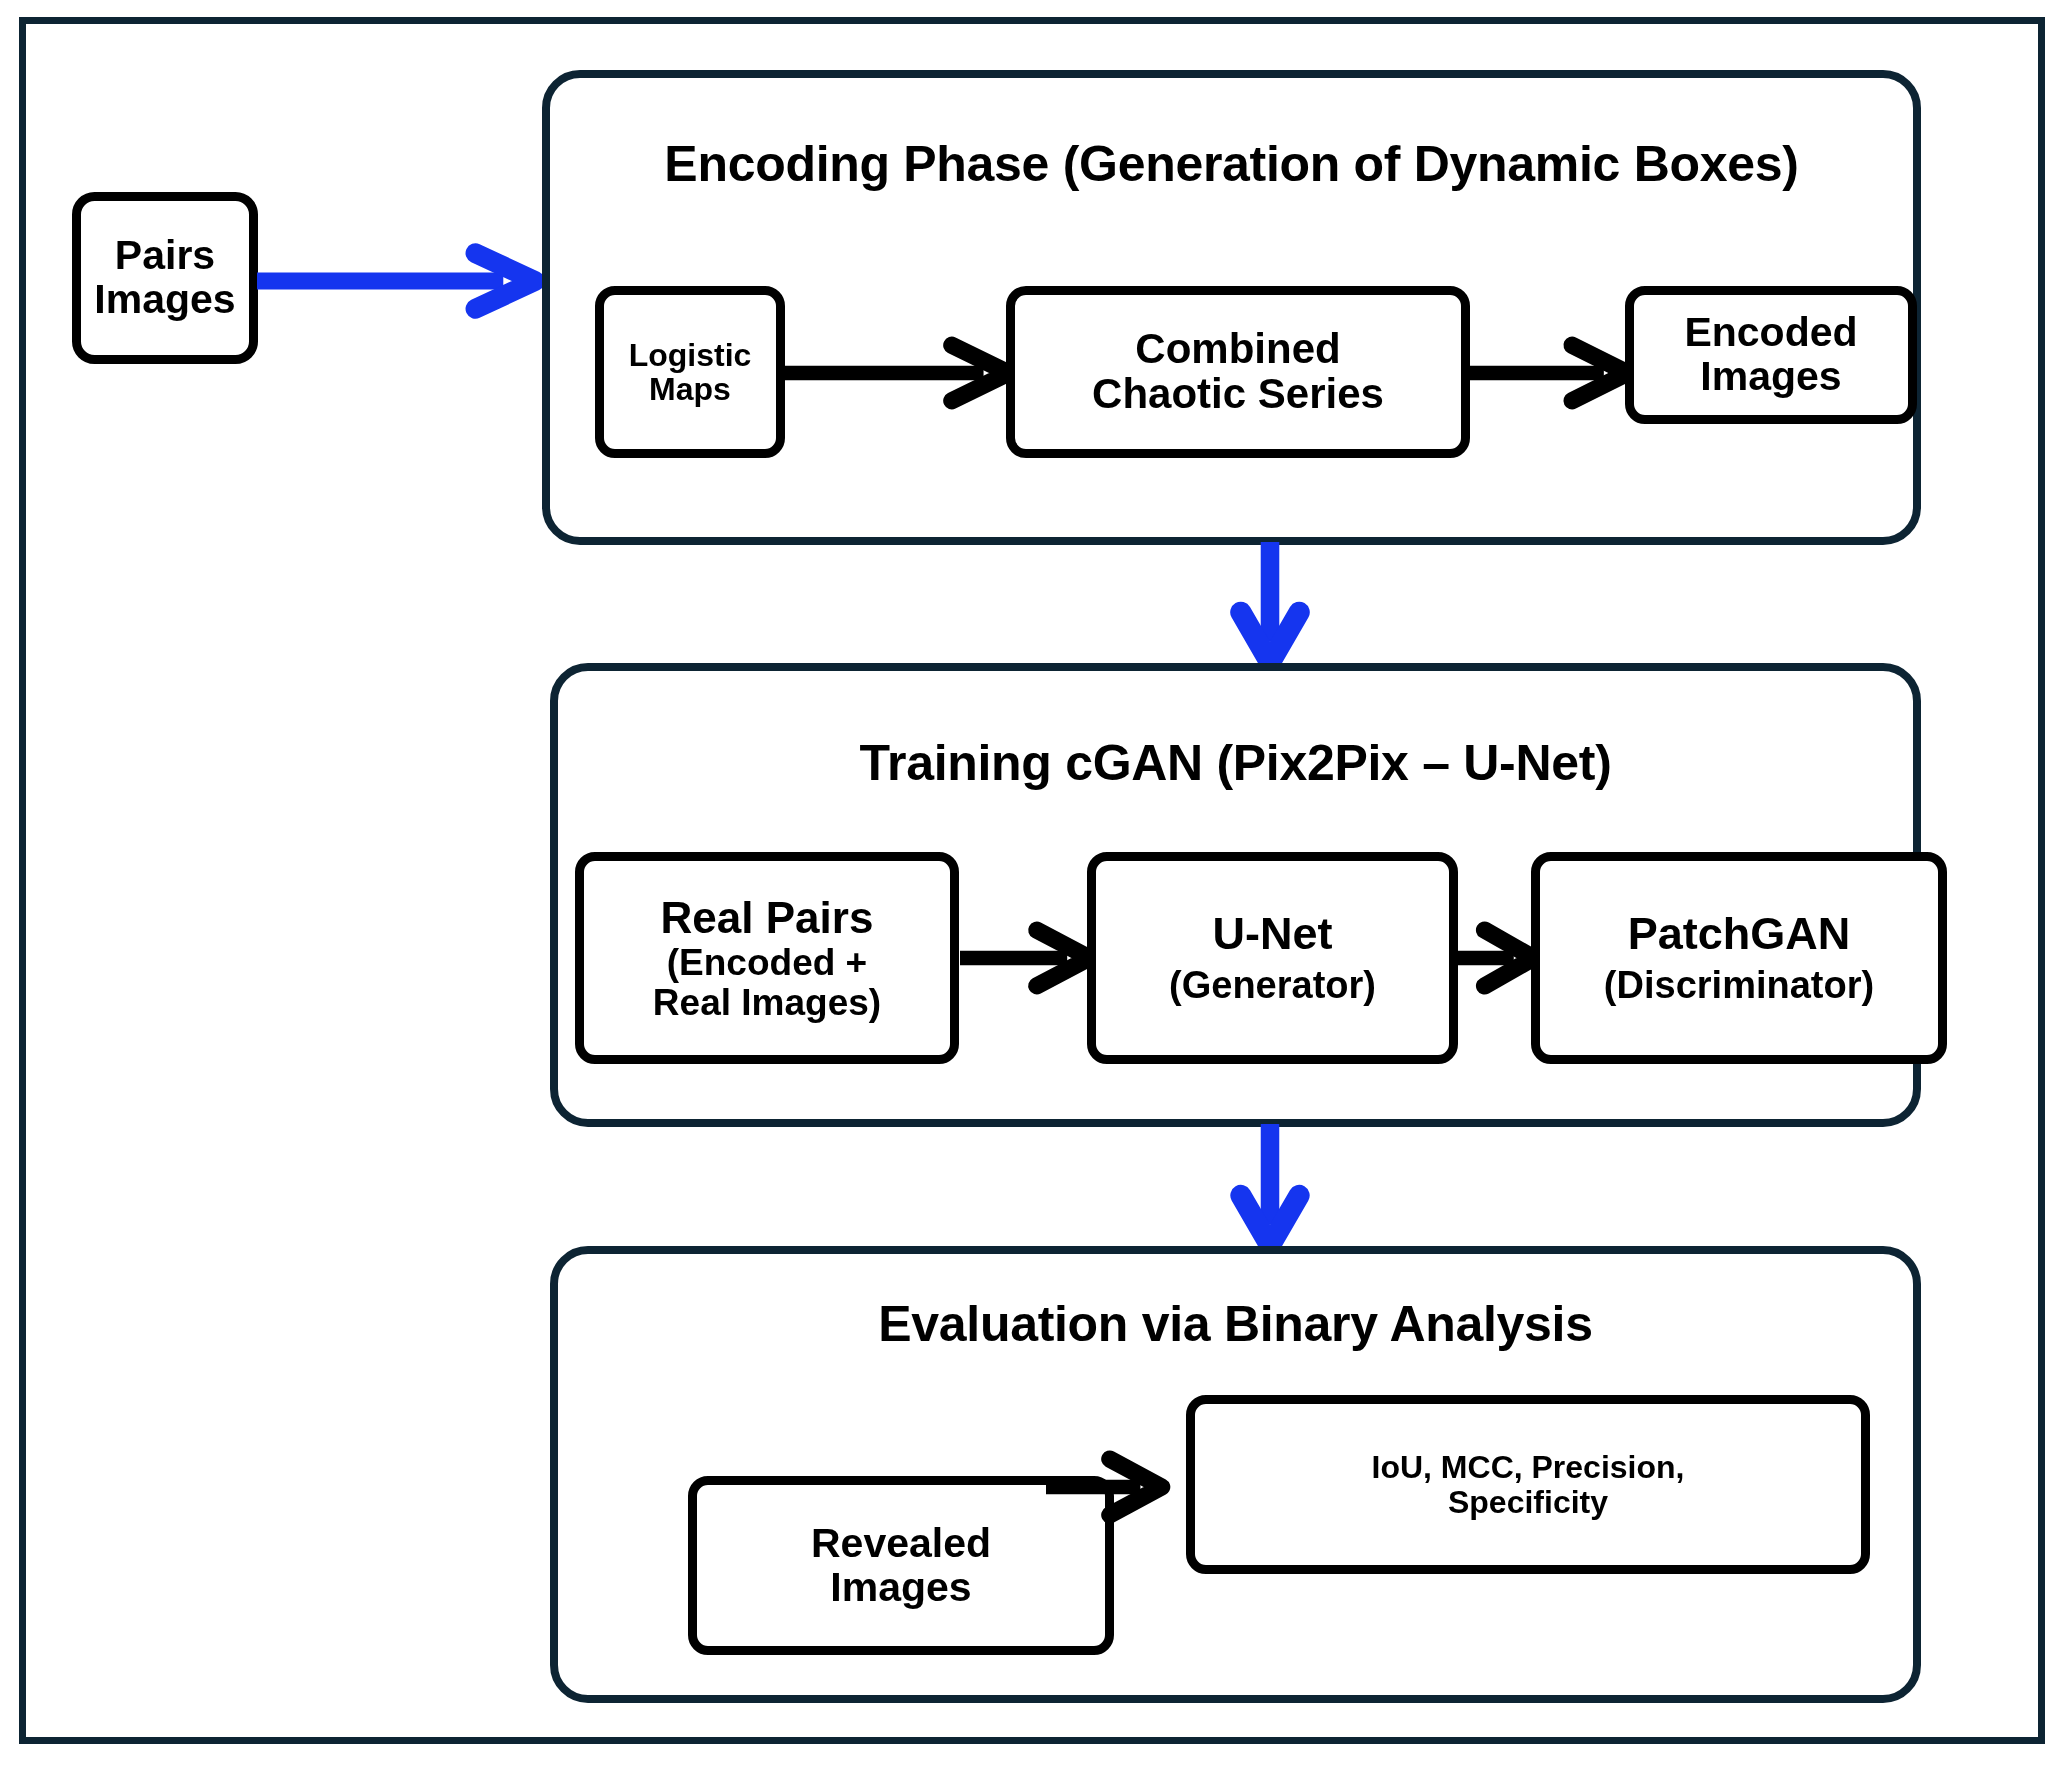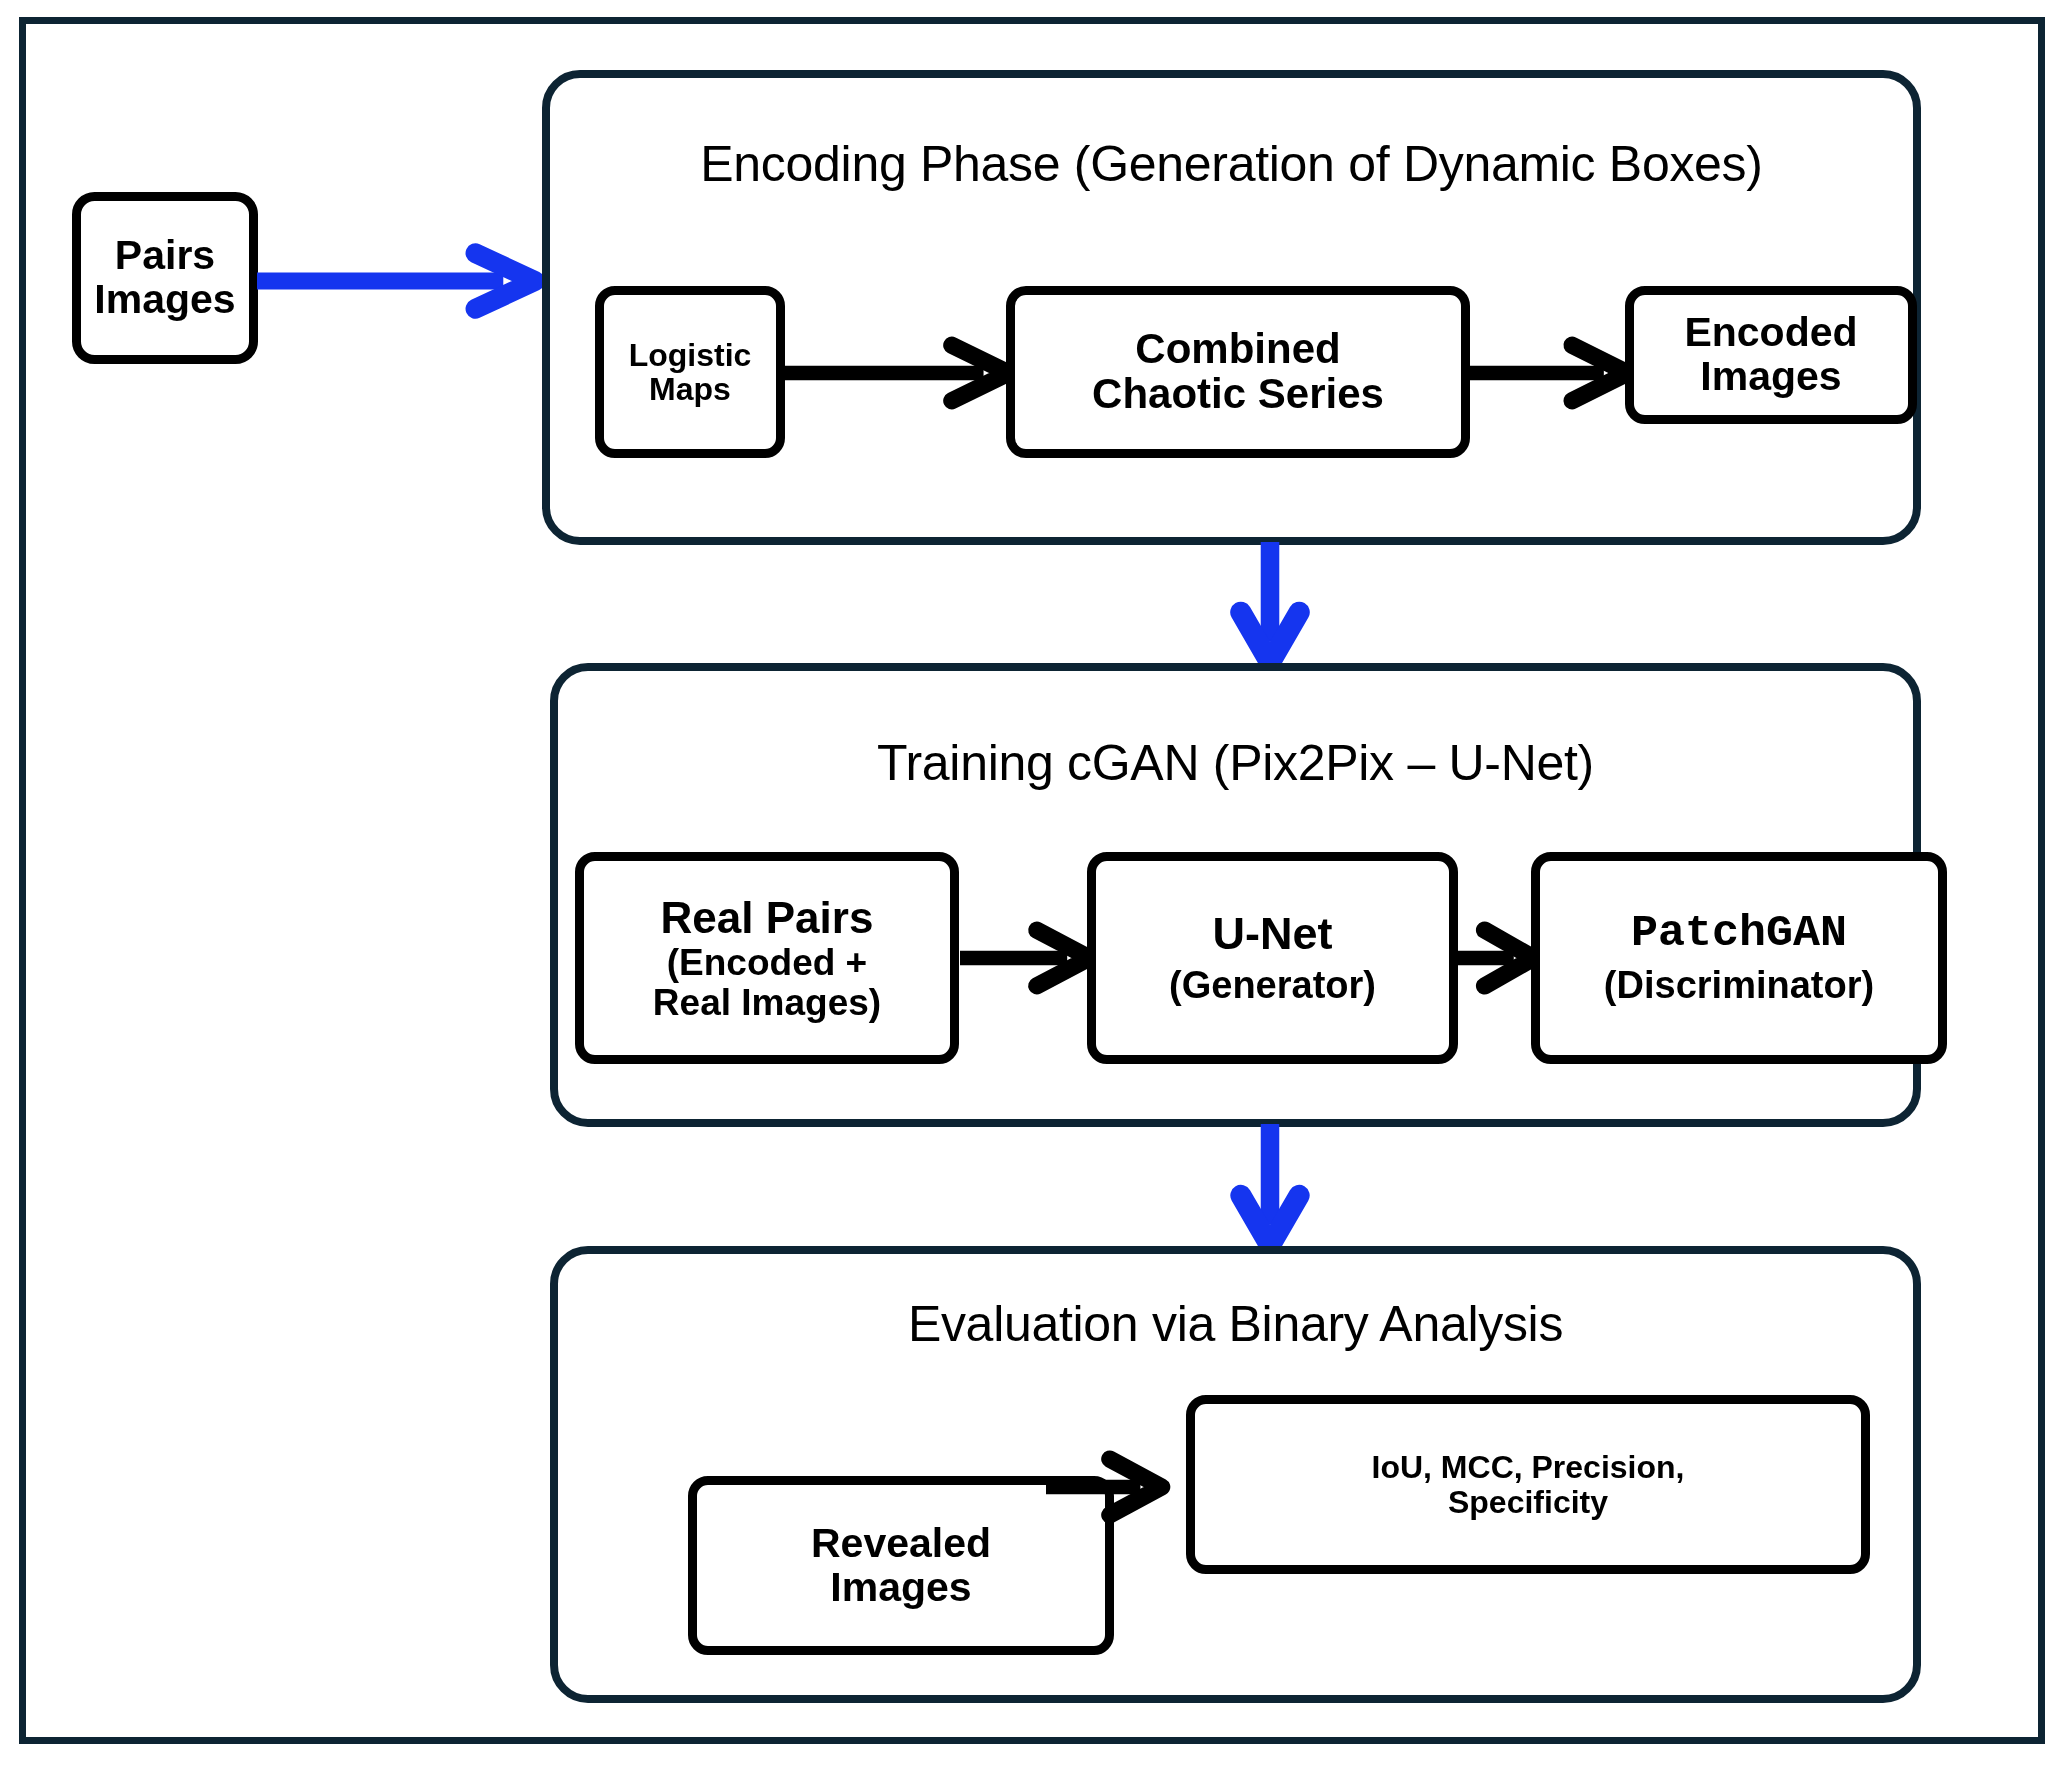--- a/index.html
+++ b/index.html
@@ -43,21 +43,21 @@
   }
   #stage-encoding { left: 542px;  top: 70px;  width: 1379px; height: 475px; }
   #stage-training { left: 550px;  top: 663px; width: 1371px; height: 464px; }
   #stage-evaluation { left: 550px; top: 1246px; width: 1371px; height: 457px; }
 
   .stage-title {
     position: absolute;
     left: 0;
     right: 0;
     text-align: center;
-    font-weight: normal;
+    font-weight: bold;
     color: #000000;
     letter-spacing: -0.3px;
     white-space: nowrap;
   }
   #stage-encoding .stage-title  { top: 57px;  font-size: 50px; }
   #stage-training .stage-title  { top: 63px;  font-size: 50px; }
   #stage-evaluation .stage-title{ top: 41px;  font-size: 50px; }
 
   
   .node {
@@ -96,21 +96,21 @@
   #node-image-pairs        { left: 575px;  top: 852px; width: 384px; height: 212px; }
   #node-image-pairs .l1    { font-size: 44px; margin-bottom: 2.7px; }
   #node-image-pairs .l2,
   #node-image-pairs .l3    { font-size: 37px; }
 
   #node-unet               { left: 1087px; top: 852px; width: 371px; height: 212px; }
   #node-unet .l1           { font-size: 45px; margin-bottom: 6.6px; }
   #node-unet .l2           { font-size: 38px; }
 
   #node-patchgan           { left: 1531px; top: 852px; width: 416px; height: 212px; }
-  #node-patchgan .l1       { font-size: 45px; margin-bottom: 6.6px; font-family: Liberation Mono, monospace; }
+  #node-patchgan .l1       { font-size: 45px; margin-bottom: 6.6px; }
   #node-patchgan .l2       { font-size: 38px; }
 
   
   #node-revealed-images    { left: 688px; top: 1476px; width: 426px; height: 179px; font-size: 41px; }
   #node-metrics            { left: 1186px; top: 1395px; width: 684px; height: 179px; font-size: 32px; }
 
   
   .arrow-svg {
     position: absolute;
     overflow: visible;

